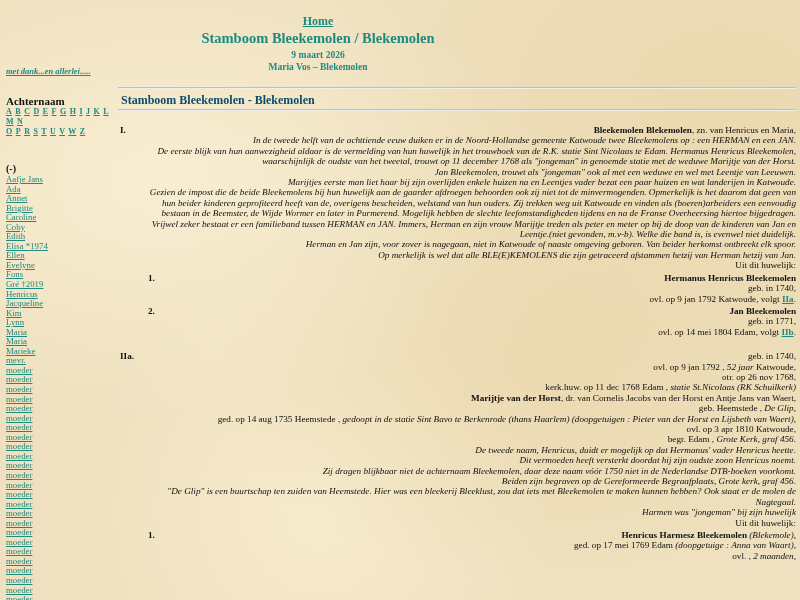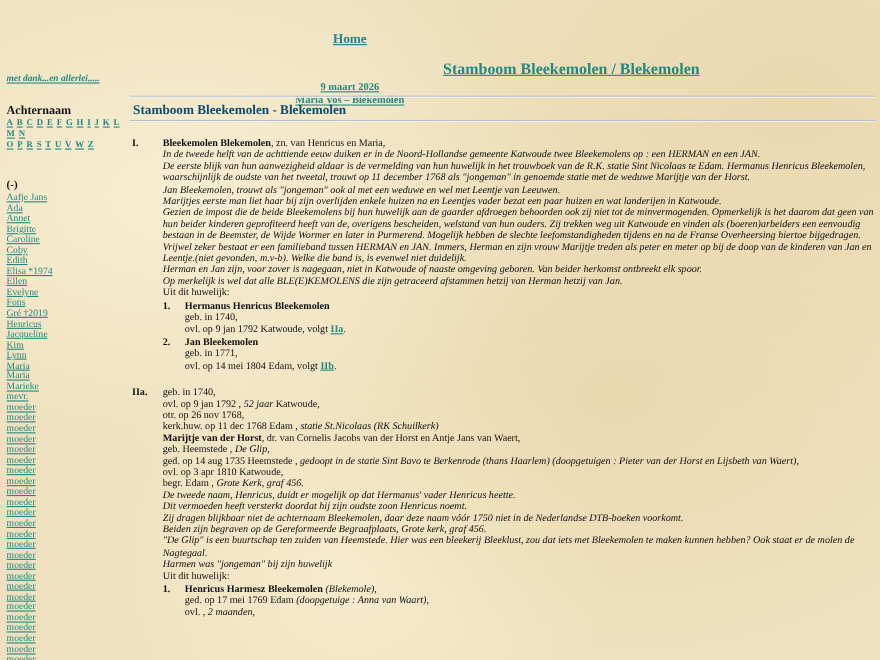--- a/index.html
+++ b/index.html
@@ -9,23 +9,23 @@
     background-image:
       radial-gradient(ellipse at 20% 30%, rgba(255,248,225,0.55) 0, rgba(255,248,225,0) 40%),
       radial-gradient(ellipse at 70% 60%, rgba(230,208,160,0.5) 0, rgba(230,208,160,0) 45%),
       radial-gradient(ellipse at 40% 85%, rgba(255,246,220,0.5) 0, rgba(255,246,220,0) 35%),
       radial-gradient(ellipse at 90% 15%, rgba(228,205,155,0.45) 0, rgba(228,205,155,0) 40%);
     font-family:"Liberation Serif", serif;
     color:#111;
     position:relative;
   }
   a { color:#1e8a80; }
-  .header { position:absolute; left:0; top:28px; width:636px; text-align:center; color:#1e8a80;text-decoration:underline; }
+  .header { position:absolute; left:0; top:14px; width:636px; text-align:center; color:#1e8a80; }
   .header .home { font-size:12px; font-weight:bold; text-decoration:underline; display:block; line-height:15px; }
-  .header .title { font-size:14.5px; font-weight:bold; line-height:17px; margin-top:12px;text-align:right; }
+  .header .title { font-size:14.5px; font-weight:bold; line-height:17px; margin-top:1px; }
   .header .date { font-size:9.5px; font-weight:bold; line-height:11px; margin-top:3px; }
   .header .author { font-size:9.5px; font-weight:bold; line-height:12px; }
 
   .sidebar { position:absolute; left:6px; top:66px; width:105px; font-size:9px; }
   .sidebar .thanks { font-style:italic; font-weight:bold; text-decoration:underline; color:#1e8a80; font-size:8.5px; display:block; }
   .sidebar .ach-label { font-weight:bold; font-size:11px; margin-top:19px; line-height:12px; }
   .sidebar .letters { font-size:8px; font-weight:bold; line-height:10px; width:105px; }
   .sidebar .letters a { margin-right:1.5px; }
   .sidebar .dash { font-weight:bold; font-size:10px; margin-top:26px; line-height:12px; }
   .sidebar .names a { display:block; font-size:8.8px; line-height:9.55px; }
@@ -33,21 +33,21 @@
   .hr { position:absolute; left:118px; width:678px; height:0; border-top:1px solid #b9bfc4; border-bottom:1px solid #eee; }
   .section-title { position:absolute; left:121px; top:93px; font-size:12px; font-weight:bold; color:#0c4a6e; }
 
   .content { position:absolute; left:120px; top:125px; width:676px; font-size:9.2px; line-height:10.4px; }
   .row { position:relative; padding-left:28px; }
   .num { position:absolute; left:0; top:0; font-weight:bold; }
   .it { font-style:italic; }
   .b { font-weight:bold; }
   .sub { position:relative; padding-left:20px; margin-top:2px; }
   .sub .snum { position:absolute; left:0; top:0; font-weight:bold; }
-  .line { display:block; white-space:nowrap; }
+  .line { display:block; white-space:nowrap;text-align:right; }
   .lines .line { white-space:normal; }
   .gap { height:14px; }
   .lnk { font-weight:bold; text-decoration:underline; color:#1e8a80; }
 </style>
 </head>
 <body>
 
 <div class="header">
   <a class="home" href="#">Home</a>
   <div class="title">Stamboom Bleekemolen / Blekemolen</div>

